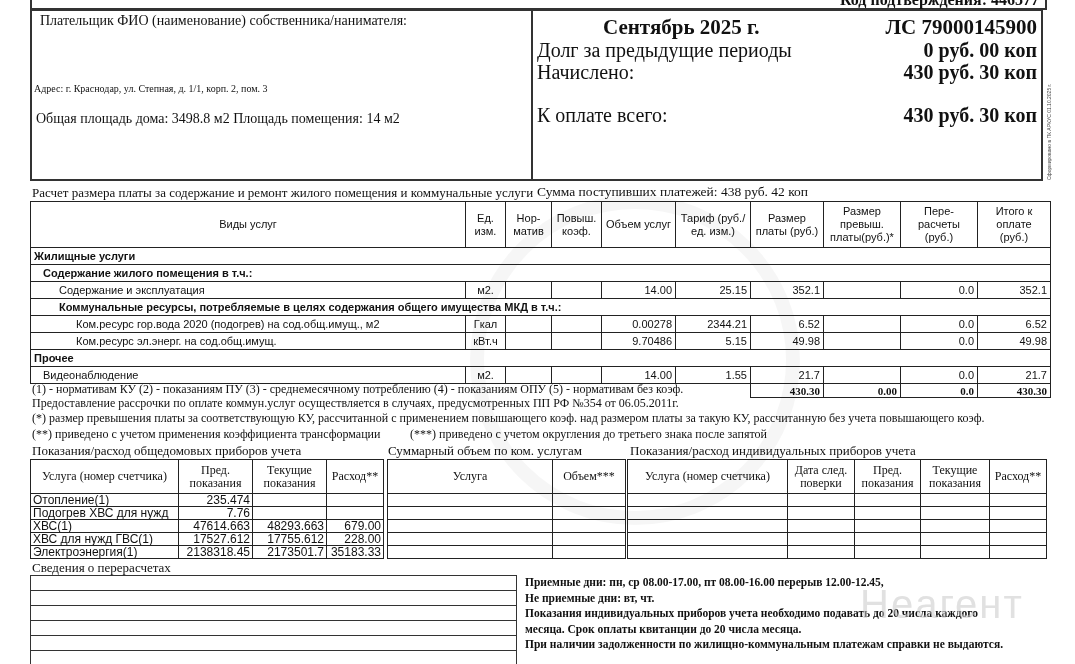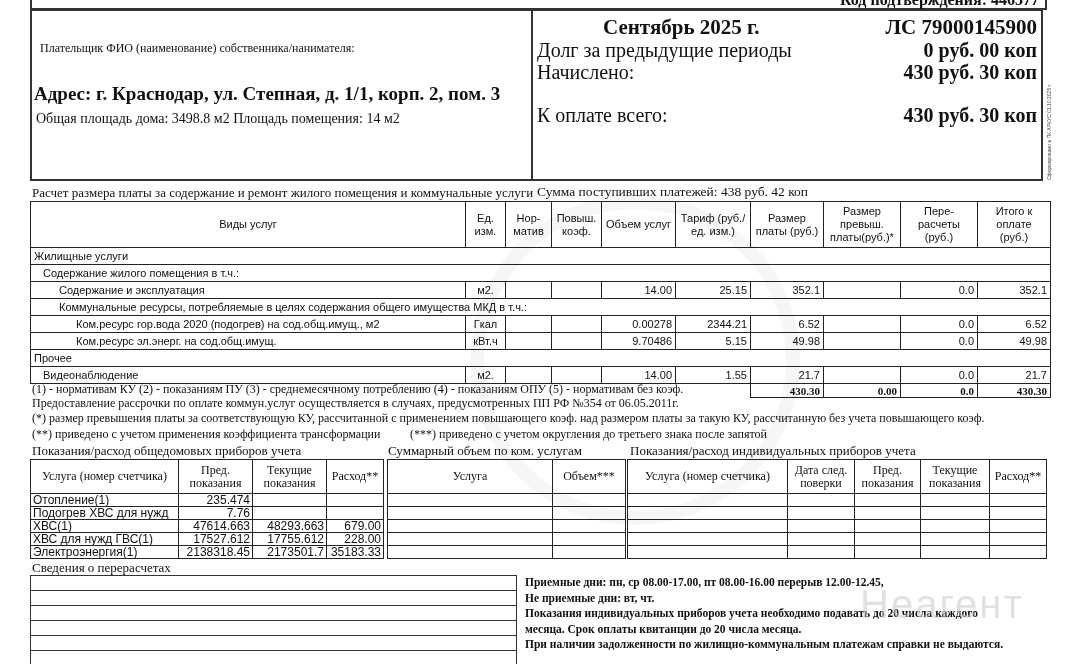--- a/index.html
+++ b/index.html
@@ -9,22 +9,22 @@
     font-family: "Liberation Serif", serif;
   }
   .abs { position: absolute; }
 
   
   #top-strip { left: 30px; top: -4px; width: 1013px; height: 12px; border: 2px solid #333; border-top: none; }
   #confirm-code { right: 36px; top: -9px; font-size: 16px; font-weight: bold; white-space: nowrap; }
 
   
   #payer-box { left: 30px; top: 9px; width: 503px; height: 172px; border: 2px solid #333; box-sizing: border-box; }
-  #payer-label { left: 8px; top: 2px; font-size: 12px; margin-top: 28px; }
-  #address { left: 2px; top: 72px; font-size: 19px; font-weight: bold; white-space: nowrap; }
+  #payer-label { left: 8px; top: 2px; font-size: 14px; }
+  #address { left: 2px; top: 72px; font-size: 10px; font-weight: normal; white-space: nowrap; }
   #area { left: 4px; top: 100px; font-size: 14px; white-space: nowrap; }
 
   #summary-box { left: 533px; top: 9px; width: 510px; height: 172px; border: 2px solid #333; border-left: none; box-sizing: border-box; }
   #period { left: 70px; top: 4px; font-size: 21px; font-weight: bold; }
   #account { right: 4px; top: 4px; font-size: 21px; font-weight: bold; }
   .sum-row { left: 4px; right: 4px; font-size: 20px; display: flex; justify-content: space-between; }
   .sum-row .v { font-weight: bold; }
   #debt-row { top: 28px; gap: 46px; }
   #charged-row { top: 50px; }
   #topay-row { top: 93px; }
@@ -33,21 +33,21 @@
   #ref-sum { top: 157px; margin-top: 16px; }
   #side-stamp { left: 1046px; top: 20px; width: 14px; height: 160px; writing-mode: vertical-rl; transform: rotate(180deg); font-size: 5px; color: #444; font-family: "Liberation Sans", sans-serif; }
 
   
   #calc-title { left: 32px; top: 185px; font-size: 13px; white-space: nowrap; }
   #calc-table { left: 30px; top: 201px; border-collapse: collapse; font-family: "Liberation Sans", sans-serif; font-size: 11px; table-layout: fixed; }
   #calc-table td, #calc-table th { border: 1px solid #222; padding: 0 3px; height: 16px; white-space: nowrap; overflow: hidden; }
   #calc-table th { font-weight: normal; text-align: center; height: 45px; line-height: 13px; white-space: normal; }
   #calc-table td.num { text-align: right; }
   #calc-table td.c { text-align: center; }
-  #calc-table tr.group td { font-weight: normal; border-left: 1px solid #222; border-right: 1px solid #222; }
+  #calc-table tr.group td { font-weight: bold; border-left: 1px solid #222; border-right: 1px solid #222; }
   #calc-table tr.total td { border: none; font-family: "Liberation Serif", serif; font-weight: bold; height: 13px; }
   #calc-table tr.total td.boxed { border: 1px solid #222; text-align: right; }
   .lvl0 { padding-left: 3px !important; }
   .lvl1 { padding-left: 12px !important; }
   .lvl2 { padding-left: 28px !important; }
   .lvl3 { padding-left: 45px !important; margin-top: 8px; }
 
   #legend-line { left: 32px; top: 382px; font-size: 12px; white-space: nowrap; }
   .note { left: 32px; font-size: 12px; white-space: nowrap; }
   #note-installment { top: 396px; }

